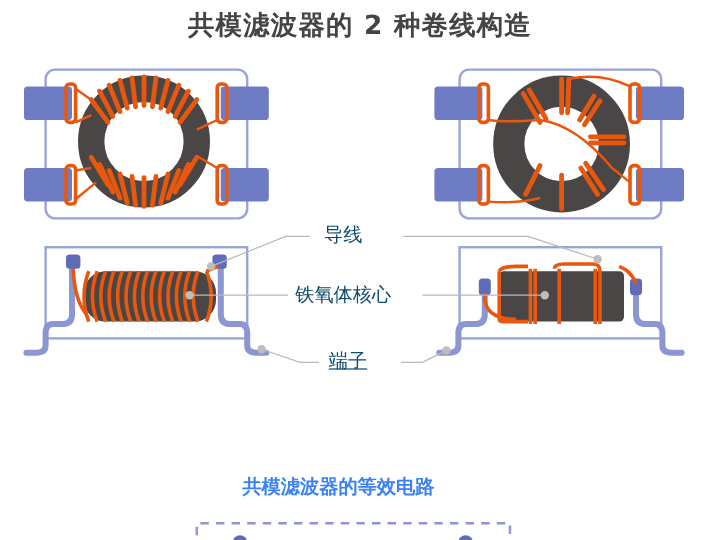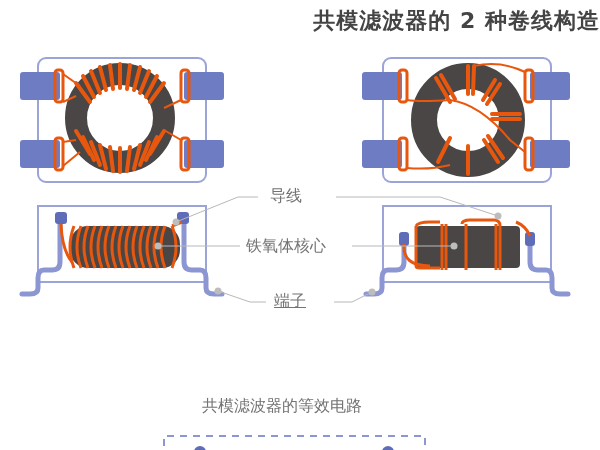--- a/index.html
+++ b/index.html
@@ -1,22 +1,22 @@
 <!DOCTYPE html>
 <html><head>
   <meta charset="utf-8">
   <style>
     html, body { margin: 0; padding: 0; background: #ffffff; }
     body { width: 600px; height: 450px; position: relative; overflow: hidden;
            font-family: "DejaVu Sans", "Liberation Sans", sans-serif; color: #333333; }
-    .title { position: absolute; left: 0; width: 600px; top: 6px; text-align: right;
+    .title { position: absolute; left: 0; width: 600px; top: 6px; text-align: center;
              font-size: 22px; font-weight: bold; color: #444444; letter-spacing: 1px; }
     .subtitle { position: absolute; left: 0; width: 564px; top: 396px; text-align: center;
-                font-size: 16px; color: #737373; }
-    .label { position: absolute; font-size: 16px; color: #737373; background: #fff; padding: 0 4px; }
+                font-size: 16px; color: #3b82f6; font-weight: bold; }
+    .label { position: absolute; font-size: 16px; color: #0c4a6e; background: #fff; padding: 0 4px; }
     svg { position: absolute; left: 0; top: 0; }
   </style>
 </head>
 <body>
 
 <div class="title">共模滤波器的 2 种卷线构造</div>
 
 <svg width="600" height="450" viewBox="0 0 600 450">
 
   <g>

